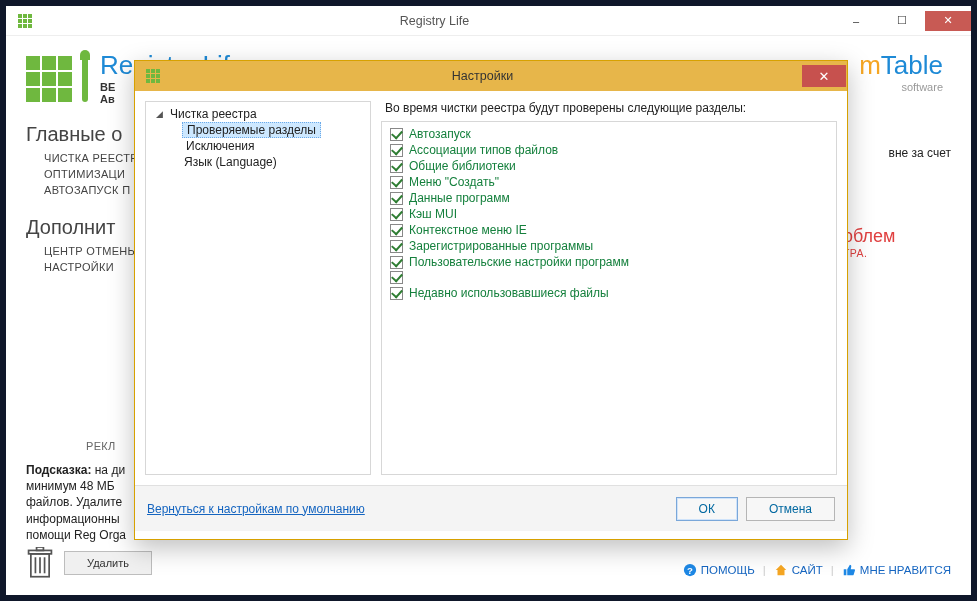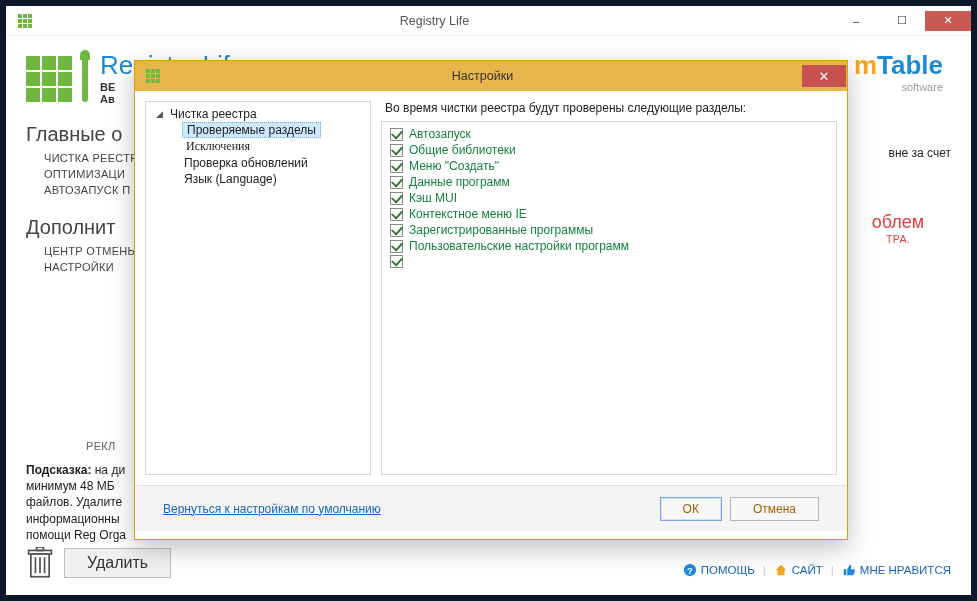--- a/index.html
+++ b/index.html
@@ -16,63 +16,63 @@
   .header-area { padding: 14px 20px 0 20px; display: flex; align-items: flex-start; }
   .header-logo { display: flex; align-items: center; gap: 6px; margin-top: 6px; }
   .big-grid { display: grid; grid-template-columns: repeat(3, 14px); grid-template-rows: repeat(3, 14px); gap: 2px; }
   .big-grid span { background: #6fb83f; }
   .screwdriver { width: 6px; height: 46px; background: linear-gradient(#6fb83f, #6fb83f); border-radius: 3px; margin-left: 4px; position: relative; }
   .screwdriver:before { content:""; position:absolute; top:-6px; left:-2px; width:10px; height:10px; background:#6fb83f; border-radius:50% 50% 0 0; }
   .app-title-block { margin-left: 12px; }
   .app-title { font-size: 26px; color: #1e8ad6; font-weight: 300; }
   .app-sub { font-size: 11px; font-weight: 700; color: #333; }
   .brand-right { margin-left: auto; text-align: right; padding-right: 8px; }
-  .brand-right .ct { font-size: 26px; font-weight: 700; }
+  .brand-right .ct { font-size: 26px; font-weight: 400; }
   .brand-right .ct .c { color:#f5a623; } .brand-right .ct .t { color:#1e8ad6; }
   .brand-right .soft { font-size: 11px; color:#999; }
   .sidebar-section { padding: 10px 20px; }
   .sidebar-heading { font-size: 20px; color:#444; margin: 8px 0 4px; }
   .sidebar-item { font-size: 11px; color:#444; padding: 2px 0 2px 18px; letter-spacing: .3px; }
-  .problem-box { position: absolute; right: 18px; top: 206px; width: 110px; text-align:center; }
+  .problem-box { position: absolute; right: 18px; top: 220px; width: 110px; text-align:left; }
   .problem-box .p1 { color:#e04040; font-size: 18px; }
   .problem-box .p2 { color:#e04040; font-size: 10.5px; letter-spacing: .4px; }
   .hint-label { position:absolute; left: 80px; top: 434px; font-size:11px; color:#666; letter-spacing:.3px;}
   .hint-block { position:absolute; left:20px; top: 456px; width: 400px; font-size: 12px; color:#222; line-height:1.35; }
   .hint-block b { font-weight: 700; }
   .trash-row { position:absolute; left:20px; bottom: 16px; display:flex; align-items:center; gap:10px; }
   .trash-icon { width:28px; height:32px; }
-  .del-btn { background:#f0f0f0; border:1px solid #bdbdbd; padding: 5px 22px; font-size:16px; color:#333; }
+  .del-btn { background:#f0f0f0; border:1px solid #bdbdbd; padding: 5px 22px; font-size:11px; color:#333; }
   .footer-links { position:absolute; right: 20px; bottom: 18px; display:flex; gap: 8px; align-items:center; font-size: 11.5px; }
   .footer-links .sep { color:#ccc; }
   .footer-links a { color:#1565c0; text-decoration:none; display:flex; align-items:center; gap:4px; }
   .ico12 { width:14px; height:14px; display:inline-flex; align-items:center; justify-content:center; }
 
   
   .dialog { position:absolute; left: 128px; top: 54px; width: 714px; height: 480px; background:#fff; box-shadow: 0 8px 24px rgba(0,0,0,.25); border: 1px solid #d7a100; }
   .dialog-titlebar { height: 30px; background: #e7b64a; display:flex; align-items:center; }
   .dialog-titlebar .dicon { width: 20px; margin-left: 8px; display:flex; align-items:center; justify-content:center; }
   .dialog-titlebar .dtitle { flex:1; text-align:center; font-size:12.5px; color:#333; }
   .dialog-titlebar .dclose { width: 44px; height: 22px; background:#c7514e; color:#fff; display:flex; align-items:center; justify-content:center; font-size:13px; margin-right:1px; }
   .dialog-body { display:flex; padding: 10px; gap: 10px; height: 394px; }
   .tree-pane { width: 226px; border:1px solid #d7d7d7; background:#fff; padding: 4px 0; font-size: 12px; color:#222; }
   .tree-item { padding: 1px 4px 1px 10px; display:flex; align-items:center; gap:4px; white-space:nowrap; }
   .tree-arrow { width: 10px; display:inline-block; font-size: 9px; color:#555; }
-  .tree-child { padding-left: 40px; font-family: Liberation Serif, serif; }
+  .tree-child { padding-left: 40px; }
   .tree-child2 { padding-left: 24px; }
   .tree-selected { background:#cde8ff; border:1px dotted #6aa9e9; margin: 0 22px 0 36px; padding: 0 4px; display:inline-block; }
   .check-pane { flex:1; display:flex; flex-direction:column; }
   .check-header { font-size: 12px; color:#222; margin: 0 0 6px 4px; }
   .check-box-list { flex:1; border:1px solid #d7d7d7; background:#fff; padding: 4px 8px; overflow:auto; }
   .check-row { display:flex; align-items:center; gap:6px; font-size:12px; color:#15803d; padding: 1px 0; }
   .chk { width:13px; height:13px; border:1px solid #888; background:#fff; display:inline-flex; align-items:center; justify-content:center; }
   .chk.checked:after { content:""; width:8px; height:5px; border-left:2px solid #2e7d32; border-bottom:2px solid #2e7d32; transform: rotate(-48deg); margin-top:-2px; }
-  .dialog-footer { height: 46px; border-top: 1px solid #e0e0e0; background:#f4f4f4; display:flex; align-items:center; padding: 0 28px; }
+  .dialog-footer { height: 46px; border-top: 1px solid #e0e0e0; background:#f4f4f4; display:flex; align-items:center; padding: 0 12px; }
   .reset-link { color:#1565c0; font-size:12px; text-decoration: underline; }
   .dialog-footer .spacer { flex:1; }
-  .dlg-btn { background:#f7f7f7; border:1px solid #b5b5b5; padding: 4px 22px; font-size:12px; color:#a16207; margin-left: 8px; }
+  .dlg-btn { background:#f7f7f7; border:1px solid #b5b5b5; padding: 4px 22px; font-size:12px; color:#0369a1; margin-left: 8px; }
   .dlg-btn.primary { border:1px solid #7aa7d9; box-shadow: inset 0 0 0 1px #cfe3fa; }
   .frag-right { position:absolute; right: 20px; top: 140px; font-size:12px; color:#222; }
 </style>
 </head>
 <body>
 
 <div class="main-window">
 
   <div class="titlebar">
     <div class="app-icon">
@@ -211,36 +211,36 @@
     <div class="dialog-body">
       <div class="tree-pane">
         <div class="tree-item">
             <span class="tree-arrow">◢</span>
             <span>Чистка реестра</span>
           </div>
         <div><span class="tree-selected">Проверяемые разделы</span></div>
         <div class="tree-item tree-child">Исключения</div>
         <div class="tree-item tree-child2">
             <span class="tree-arrow"></span>
-            <span>Проверка обновлений</span>
-          </div>
-        <div class="tree-item tree-child2">
-            <span class="tree-arrow"></span>
             <span>Язык (Language)</span>
           </div>
       </div>
       <div class="check-pane">
         <div class="check-header">Во время чистки реестра будут проверены следующие разделы:</div>
         <div class="check-box-list">
           <div class="check-row">
               <span class="chk checked"></span>
               <span>Автозапуск</span>
             </div>
           <div class="check-row">
               <span class="chk checked"></span>
+              <span>Ассоциации типов файлов</span>
+            </div>
+          <div class="check-row">
+              <span class="chk checked"></span>
               <span>Общие библиотеки</span>
             </div>
           <div class="check-row">
               <span class="chk checked"></span>
               <span>Меню "Создать"</span>
             </div>
           <div class="check-row">
               <span class="chk checked"></span>
               <span>Данные программ</span>
             </div>
@@ -255,20 +255,24 @@
           <div class="check-row">
               <span class="chk checked"></span>
               <span>Зарегистрированные программы</span>
             </div>
           <div class="check-row">
               <span class="chk checked"></span>
               <span>Пользовательские настройки программ</span>
             </div>
           <div class="check-row">
               <span class="chk checked"></span>
+            </div>
+          <div class="check-row">
+              <span class="chk checked"></span>
+              <span>Недавно использовавшиеся файлы</span>
             </div>
         </div>
       </div>
     </div>
     <div class="dialog-footer">
       <a class="reset-link">Вернуться к настройкам по умолчанию</a>
       <div class="spacer"></div>
       <button class="dlg-btn primary">ОК</button>
       <button class="dlg-btn">Отмена</button>
     </div>

